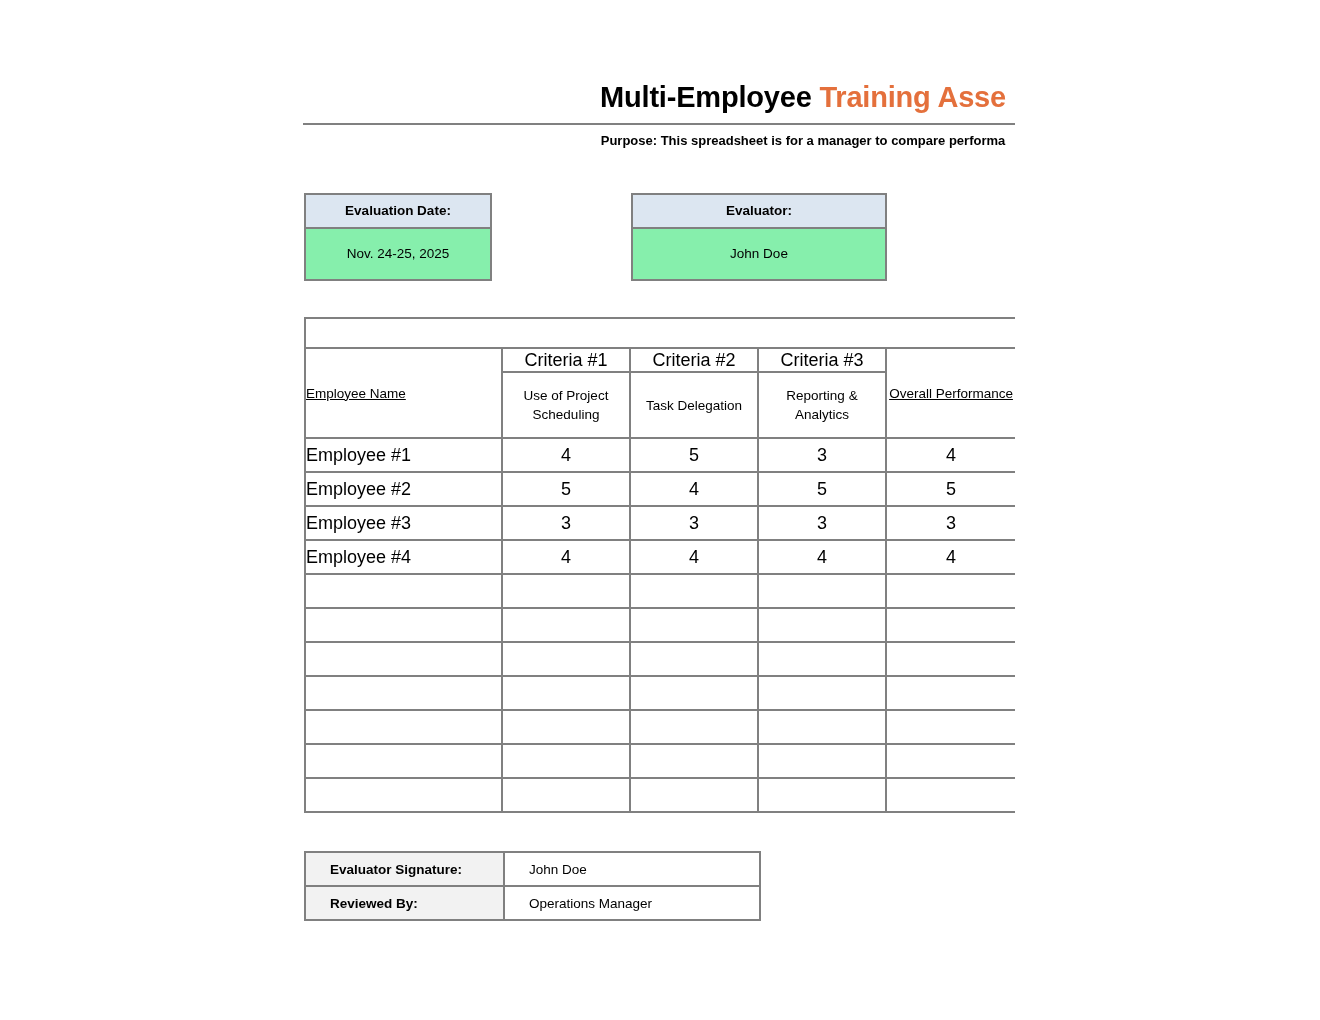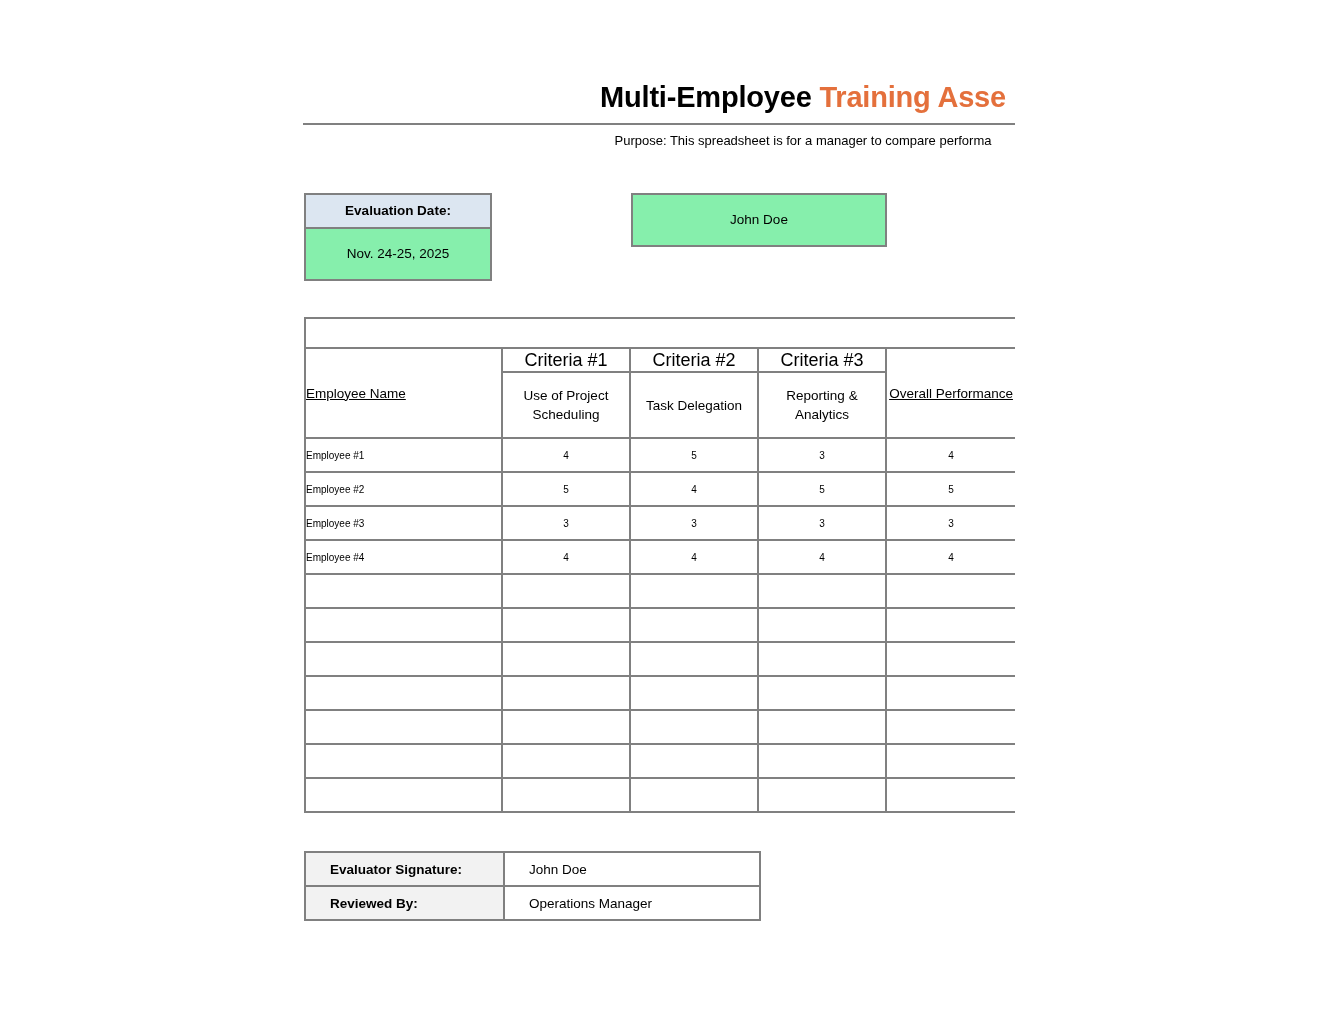--- a/index.html
+++ b/index.html
@@ -59,21 +59,21 @@
     background: #808080;
   }
 
   .purpose {
     position: absolute;
     left: 303px;
     top: 132px;
     width: 1000px;
     text-align: center;
     font-size: 13px;
-    font-weight: normal;
+    font-weight: bold;
     white-space: nowrap;
     line-height: 18px;
   }
 
   
   .meta-box {
     position: absolute;
     border: 2px solid #808080;
     box-sizing: border-box;
   }
@@ -146,21 +146,21 @@
   .crit-sub {
     background: #dce6f1;
     font-size: 13.5px;
     text-align: center;
     height: 66px;
     line-height: 19px;
   }
 
   table.grid tbody td {
     height: 34px;
-    font-size: 10px;
+    font-size: 18px;
     border-radius: 9px;
   }
   td.cell-name {
     text-align: left;
     padding-left: 8px;
   }
   td.cell-score { text-align: center; }
   td.cell-overall { text-align: center; font-weight: bold; }
 
   
@@ -200,20 +200,21 @@
   </div>
   <div class="title-rule"></div>
   <div class="purpose">Purpose: This spreadsheet is for a manager to compare performa</div>
 
   <div class="meta-box" id="meta-date">
     <div class="meta-label">Evaluation Date:</div>
     <div class="meta-value">Nov. 24-25, 2025</div>
   </div>
 
   <div class="meta-box" id="meta-eval">
+    <div class="meta-label">Evaluator:</div>
     <div class="meta-value">John Doe</div>
   </div>
 
   <div class="grid-wrap">
     <table class="grid">
       <colgroup>
         <col style="width:197px">
         <col style="width:128px">
         <col style="width:128px">
         <col style="width:128px">

